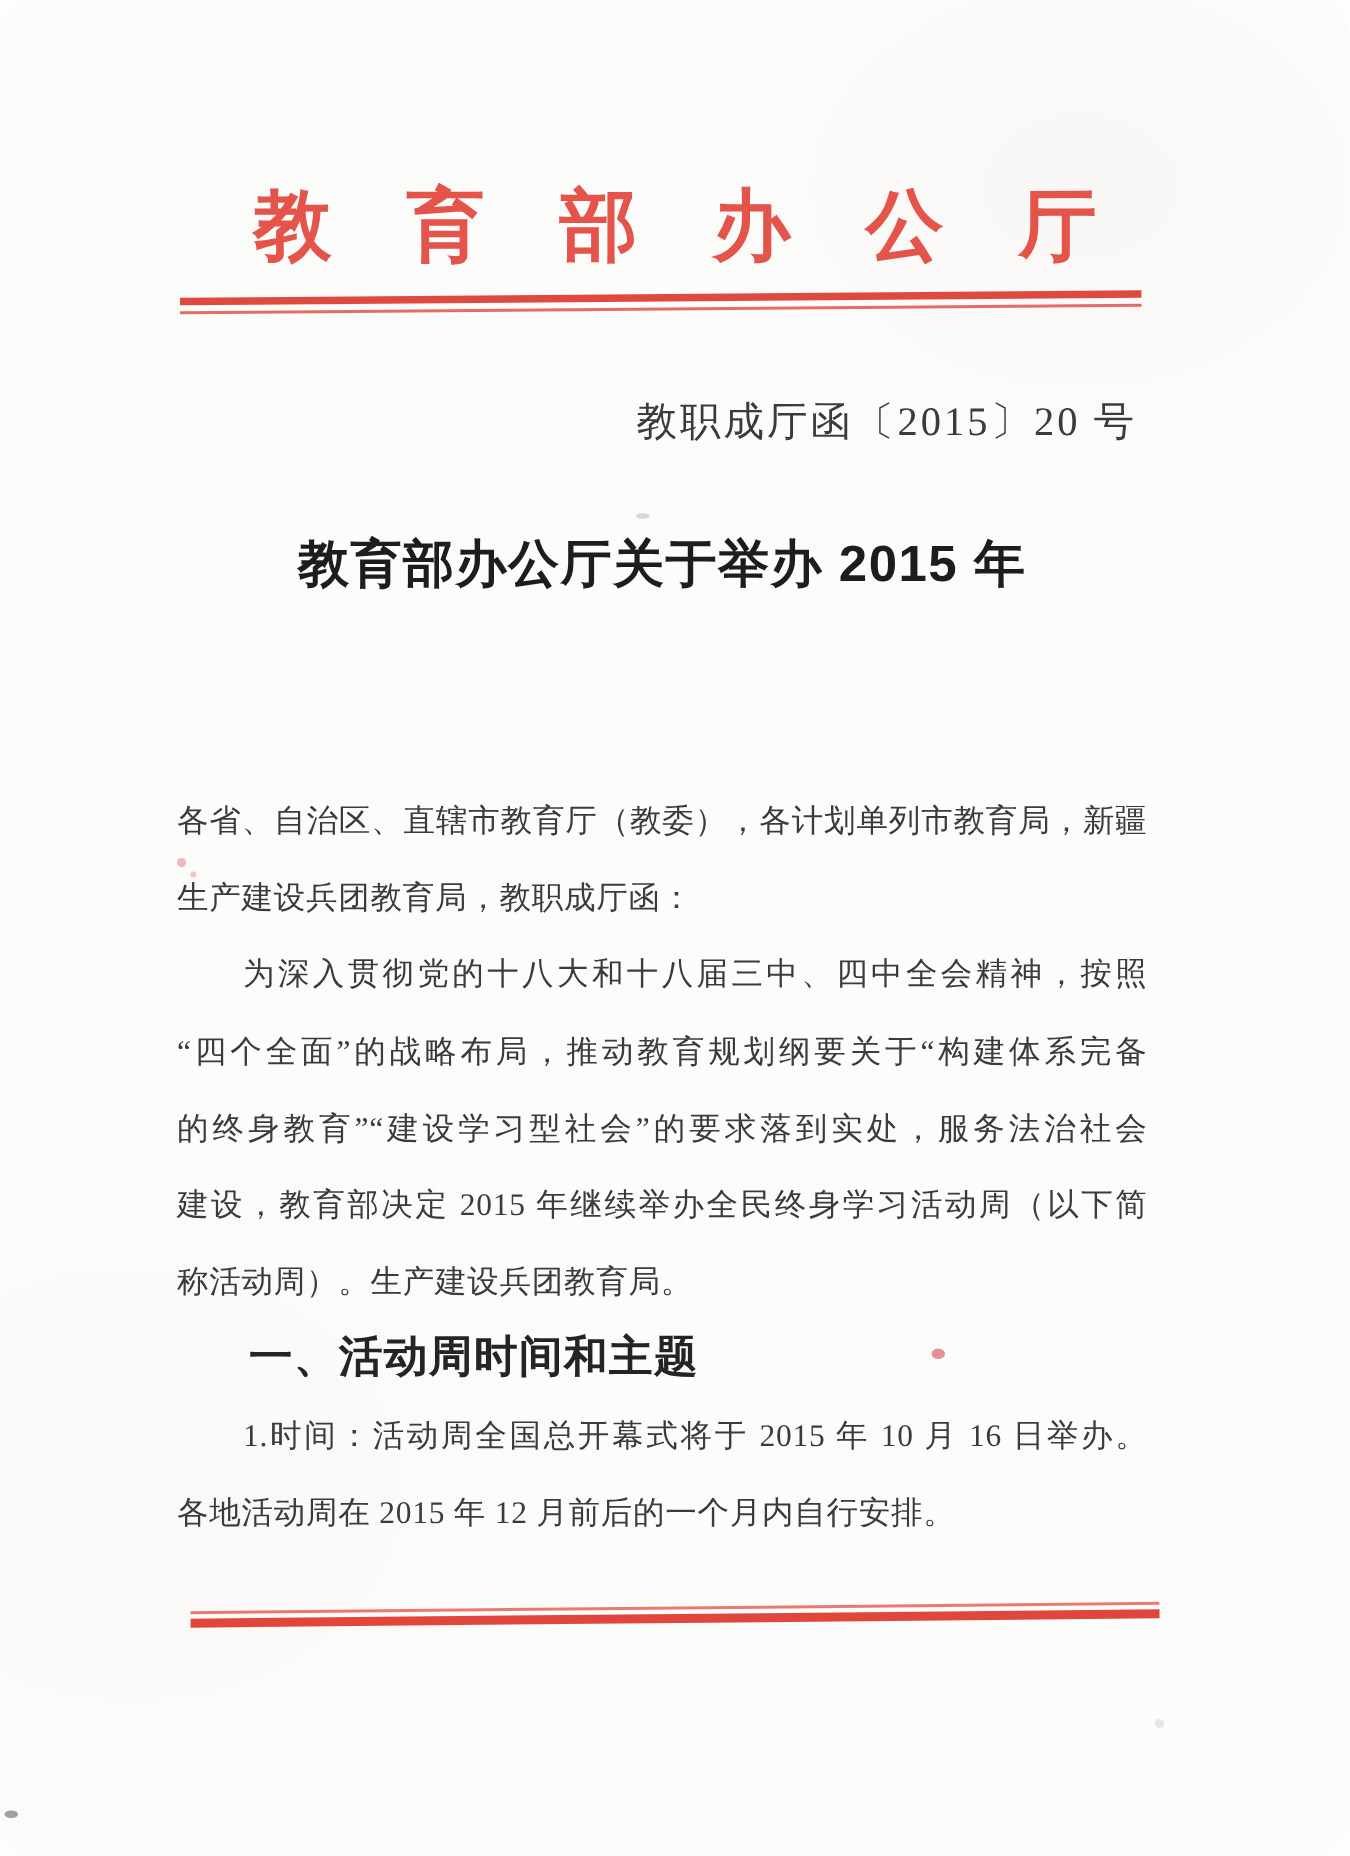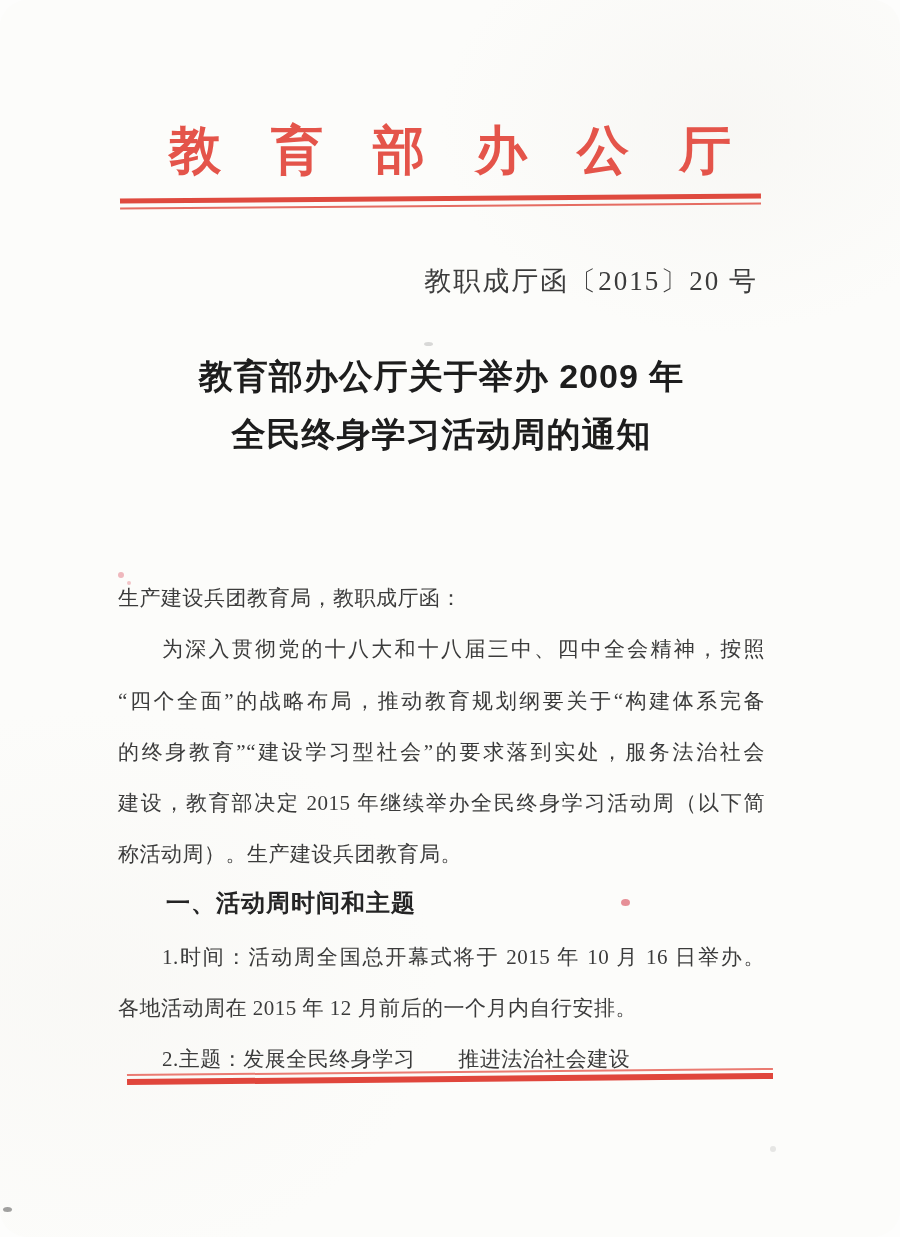--- a/index.html
+++ b/index.html
@@ -92,23 +92,23 @@
   .just {
     text-align: justify;
     text-align-last: justify;
   }
   .ind {
     padding-left: 44px;
     width: 603px;
     font-family: Liberation Serif, serif;
   }
   .heading {
-    font-family: Liberation Mono, monospace;
+    font-family: Liberation Serif, serif;
     font-weight: bold;
-    font-size: 24px;
+    font-size: 29px;
     color: #242424;
     padding-left: 48px;
     width: 599px;
     letter-spacing: 1px;
   }
 
   
   .rule-bottom {
     position: absolute;
     left: 127px;
@@ -138,34 +138,33 @@
 
   <div class="rule-top">
     <div class="bar-thick"></div>
     <div class="bar-gap"></div>
     <div class="bar-thin"></div>
   </div>
 
   <div class="doc-number">教职成厅函〔2015〕20 号</div>
 
   <div class="title-block">
-    <div>教育部办公厅关于举办 2009 年</div>
-    <div>全民终身学习活动周的通知</div>
+    <div>教育部办公厅关于举办 2015 年</div>
   </div>
 
+  <div class="bl just" style="top:530px">各省、自治区、直辖市教育厅（教委），各计划单列市教育局，新疆</div>
   <div class="bl" style="top:581px">生产建设兵团教育局，教职成厅函：</div>
   <div class="bl ind just" style="top:632px">为深入贯彻党的十八大和十八届三中、四中全会精神，按照</div>
   <div class="bl just" style="top:684px">“四个全面”的战略布局，推动教育规划纲要关于“构建体系完备</div>
   <div class="bl just" style="top:735px">的终身教育”“建设学习型社会”的要求落到实处，服务法治社会</div>
   <div class="bl just" style="top:786px">建设，教育部决定 2015 年继续举办全民终身学习活动周（以下简</div>
   <div class="bl" style="top:837px">称活动周）。生产建设兵团教育局。</div>
   <div class="bl heading" style="top:888px">一、活动周时间和主题</div>
   <div class="bl ind just" style="top:940px">1.时间：活动周全国总开幕式将于 2015 年 10 月 16 日举办。</div>
   <div class="bl" style="top:991px">各地活动周在 2015 年 12 月前后的一个月内自行安排。</div>
-  <div class="bl ind" style="top:1042px">2.主题：发展全民终身学习　　推进法治社会建设</div>
 
   <div class="rule-bottom">
     <div class="bar-thin"></div>
     <div class="bar-gap"></div>
     <div class="bar-thick"></div>
   </div>
 
   <div class="speck speck-pink-1"></div>
   <div class="speck speck-pink-2"></div>
   <div class="speck speck-pink-3"></div>

